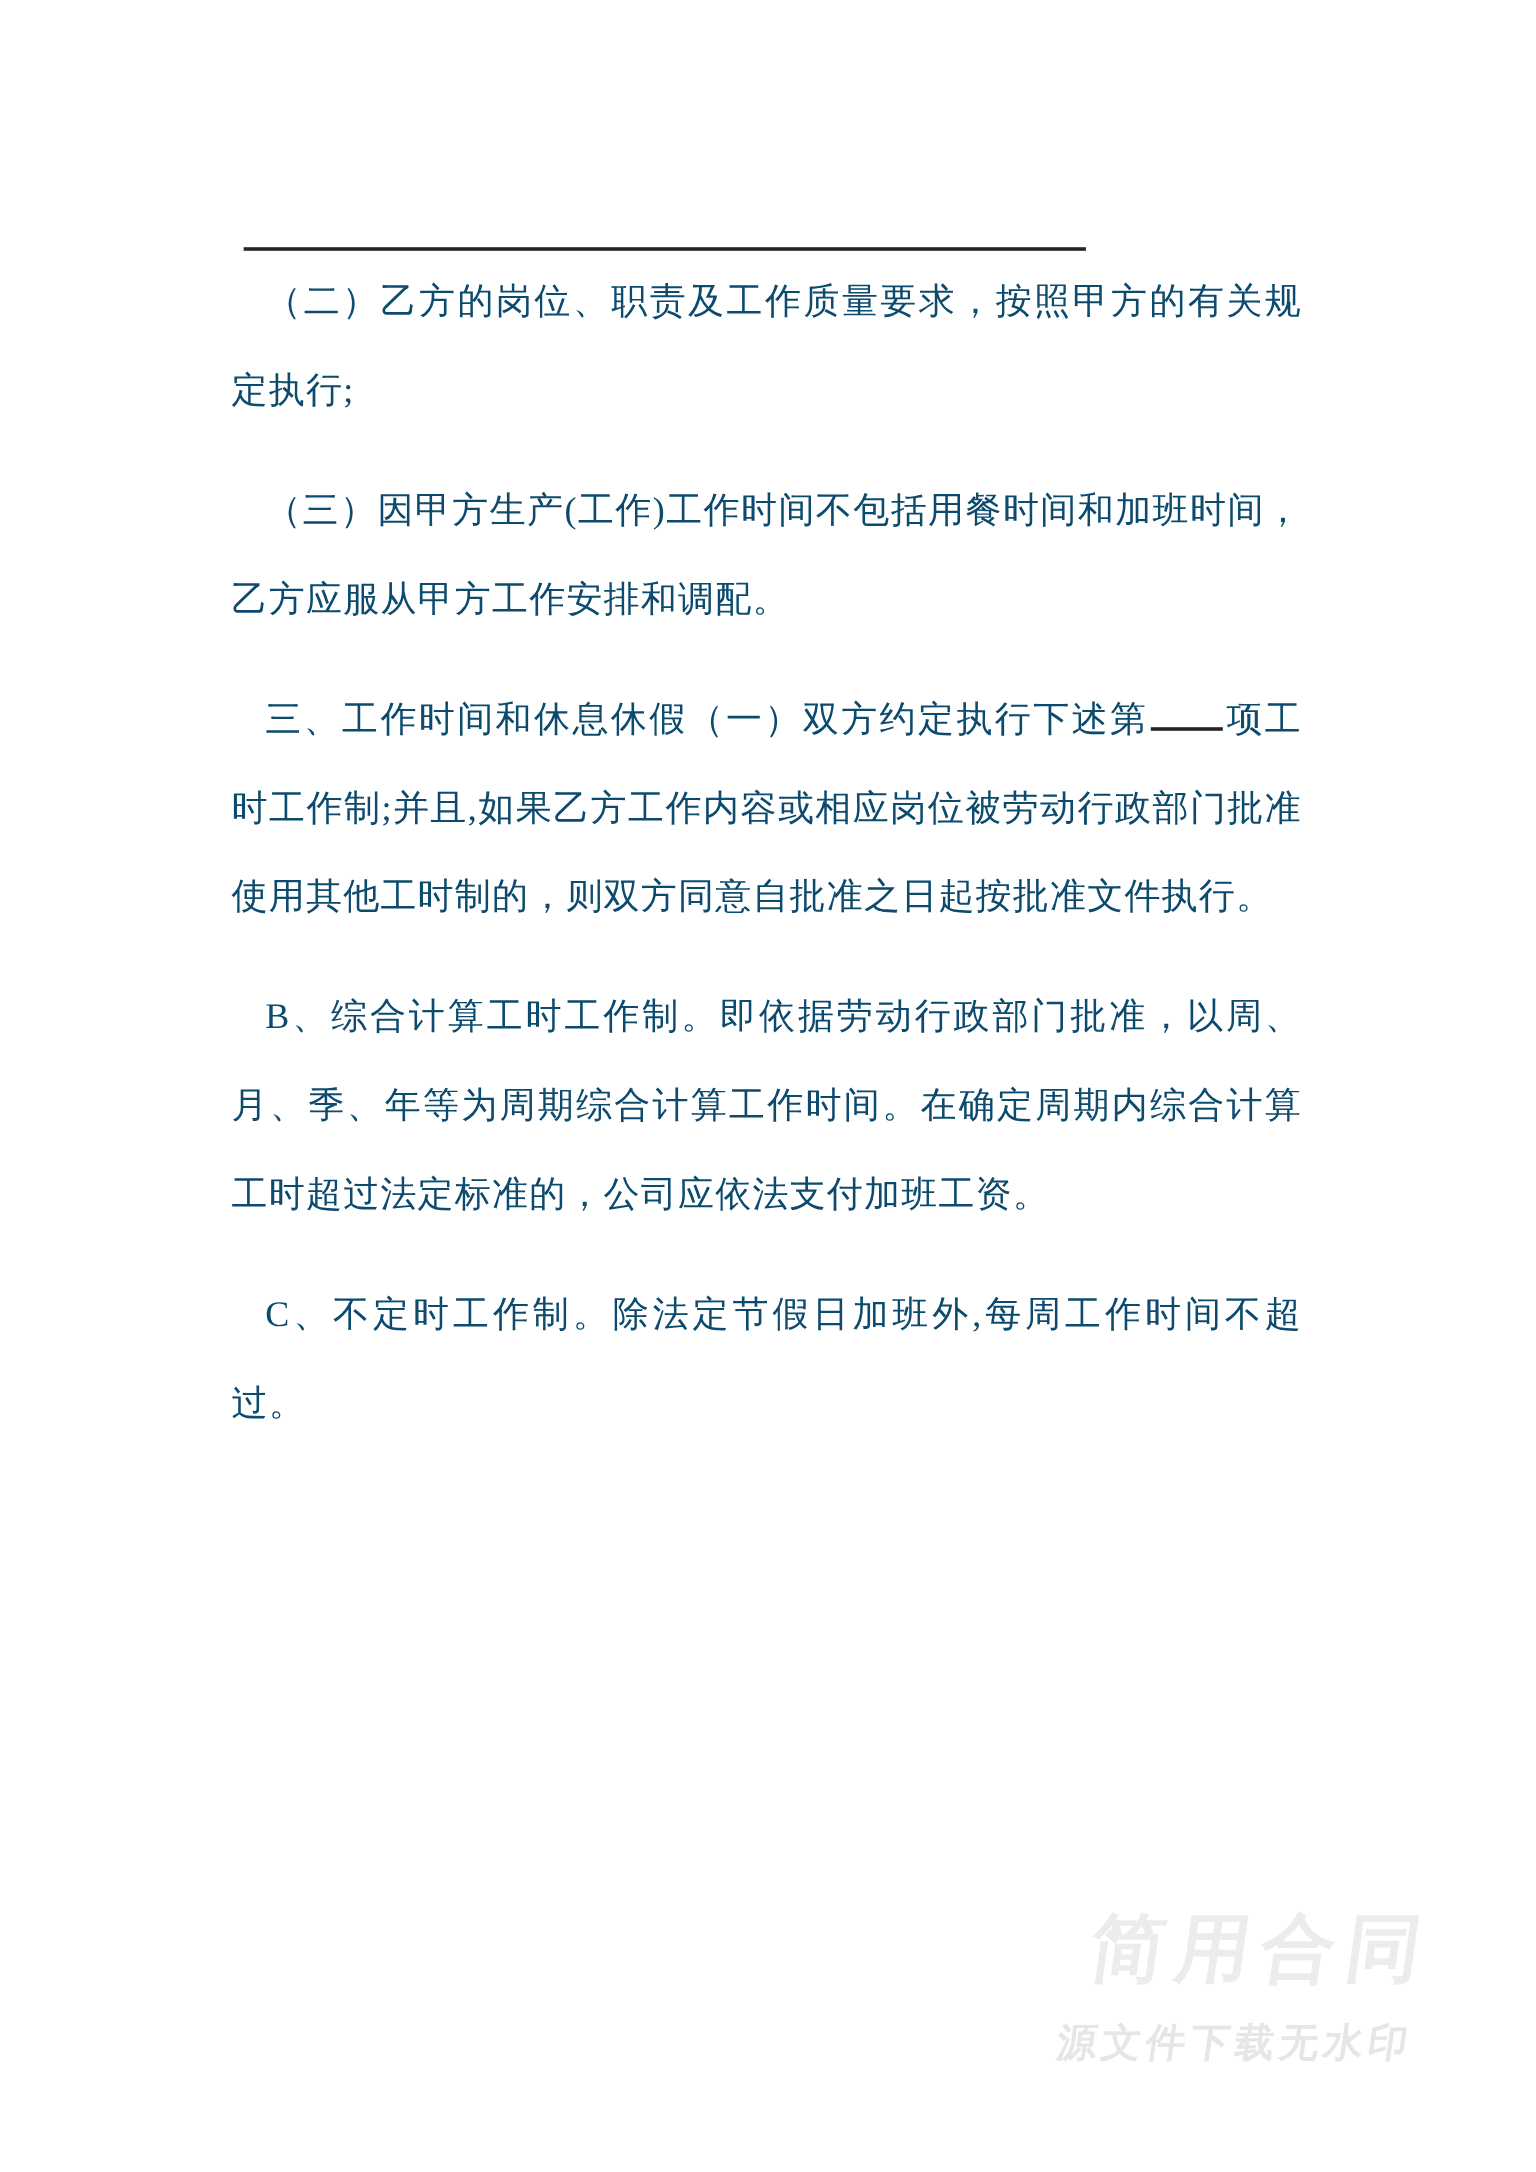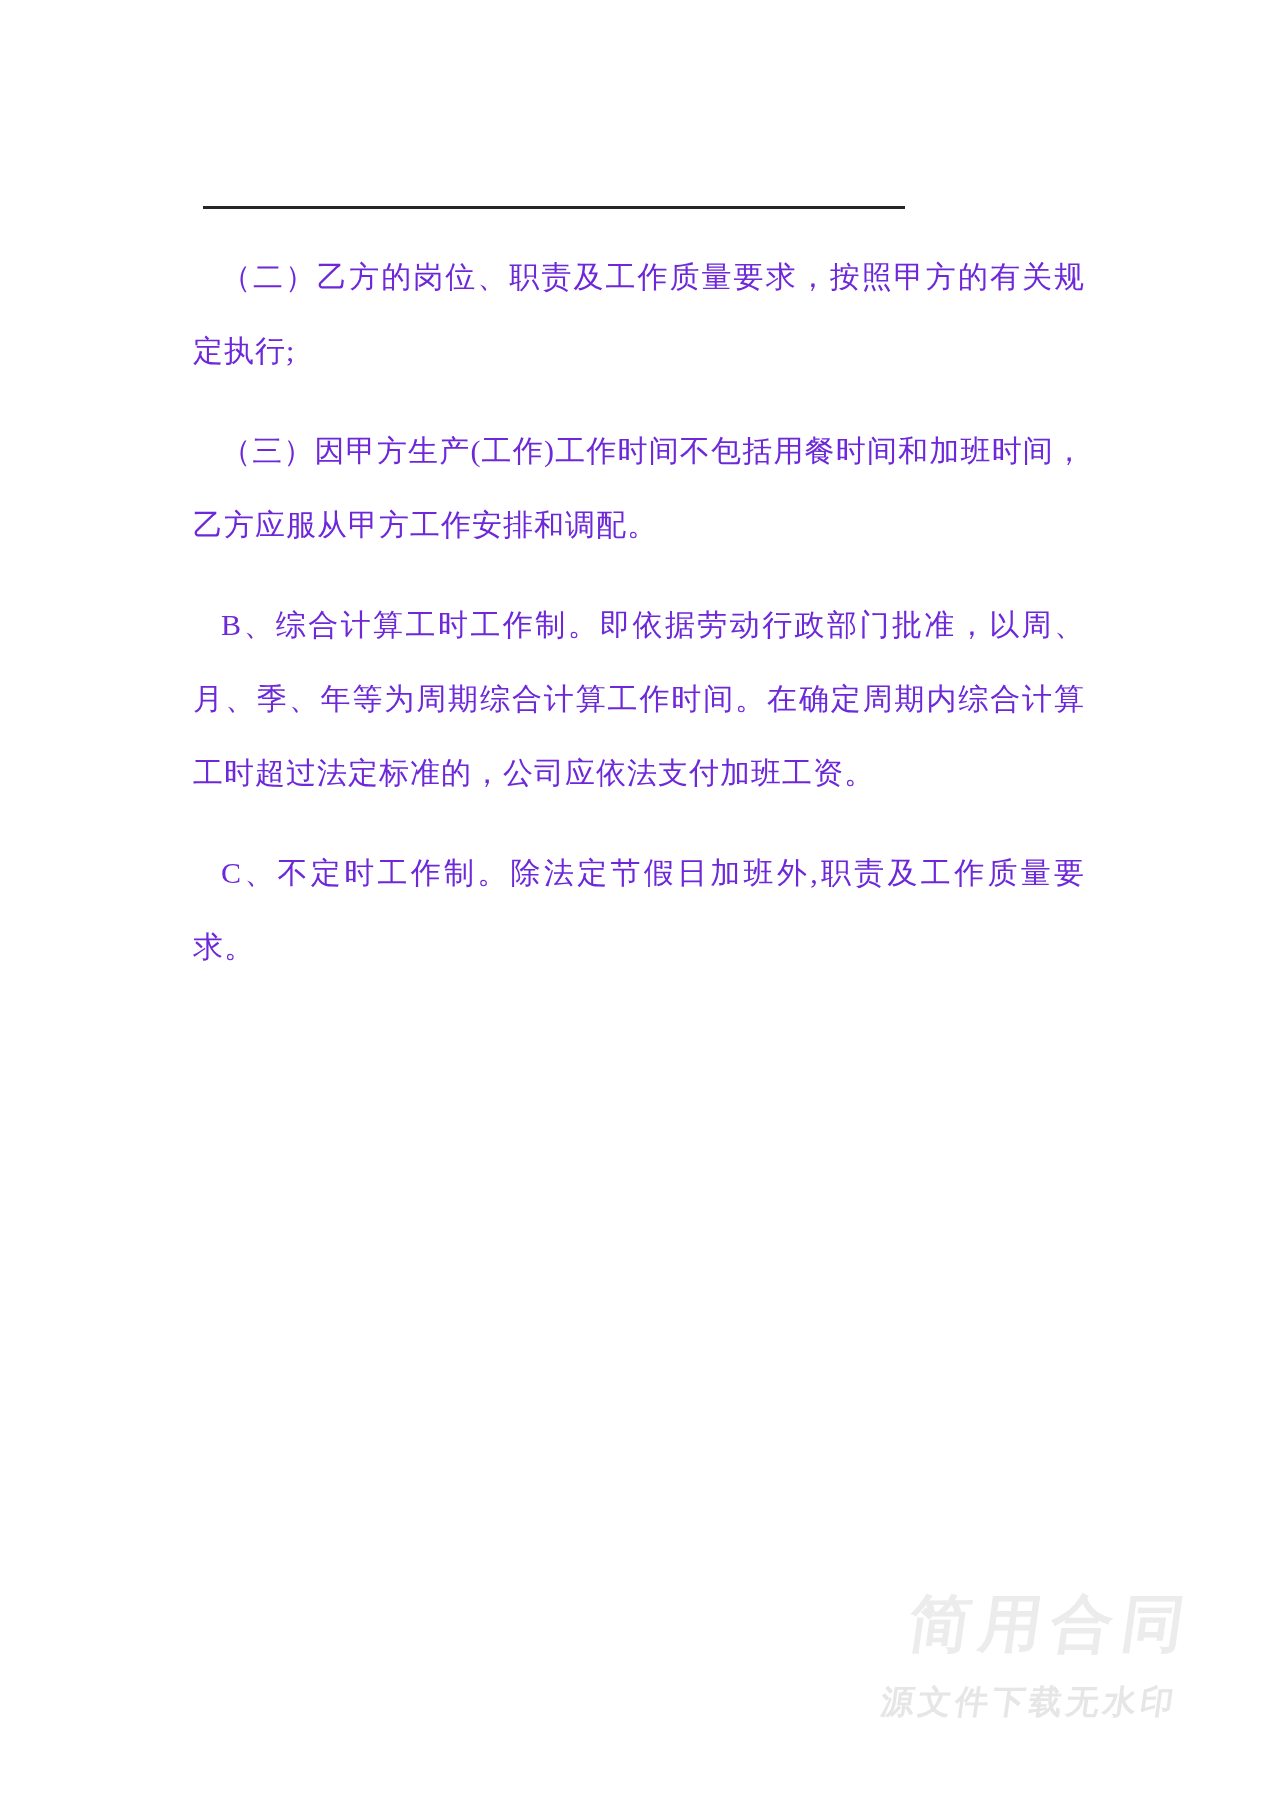--- a/index.html
+++ b/index.html
@@ -15,23 +15,23 @@
     position: absolute;
     left: 203px;
     top: 206px;
     width: 702px;
     height: 0;
     border-top: 3px solid #262626;
   }
   .content {
     position: absolute;
     left: 193px;
-    top: 240px;
+    top: 215px;
     width: 892px;
-    color: #6d28d9;
+    color: #0c4a6e;
     font-size: 30px;
     line-height: 74px;
     text-align: justify;
     letter-spacing: 1px;
   }
   .para {
     margin: 0 0 26px 0;
     text-indent: 28px;
   }
   .blank {
@@ -66,21 +66,22 @@
 </style>
 </head>
 <body>
 
 <div class="page">
   <div class="top-rule"></div>
 
   <div class="content">
       <p class="para">（二）乙方的岗位、职责及工作质量要求，按照甲方的有关规定执行;</p>
       <p class="para">（三）因甲方生产(工作)工作时间不包括用餐时间和加班时间，乙方应服从甲方工作安排和调配。</p>
+      <p class="para">三、工作时间和休息休假（一）双方约定执行下述第<span class="blank"></span>项工时工作制;并且,如果乙方工作内容或相应岗位被劳动行政部门批准使用其他工时制的，则双方同意自批准之日起按批准文件执行。</p>
       <p class="para">B、综合计算工时工作制。即依据劳动行政部门批准，以周、月、季、年等为周期综合计算工作时间。在确定周期内综合计算工时超过法定标准的，公司应依法支付加班工资。</p>
-      <p class="para">C、不定时工作制。除法定节假日加班外,职责及工作质量要求。</p>
+      <p class="para">C、不定时工作制。除法定节假日加班外,每周工作时间不超过。</p>
     </div>
 
   <div class="watermark">
     <div class="wm-title">简用合同</div>
     <div class="wm-sub">源文件下载无水印</div>
   </div>
 </div>
 
 </body></html>

